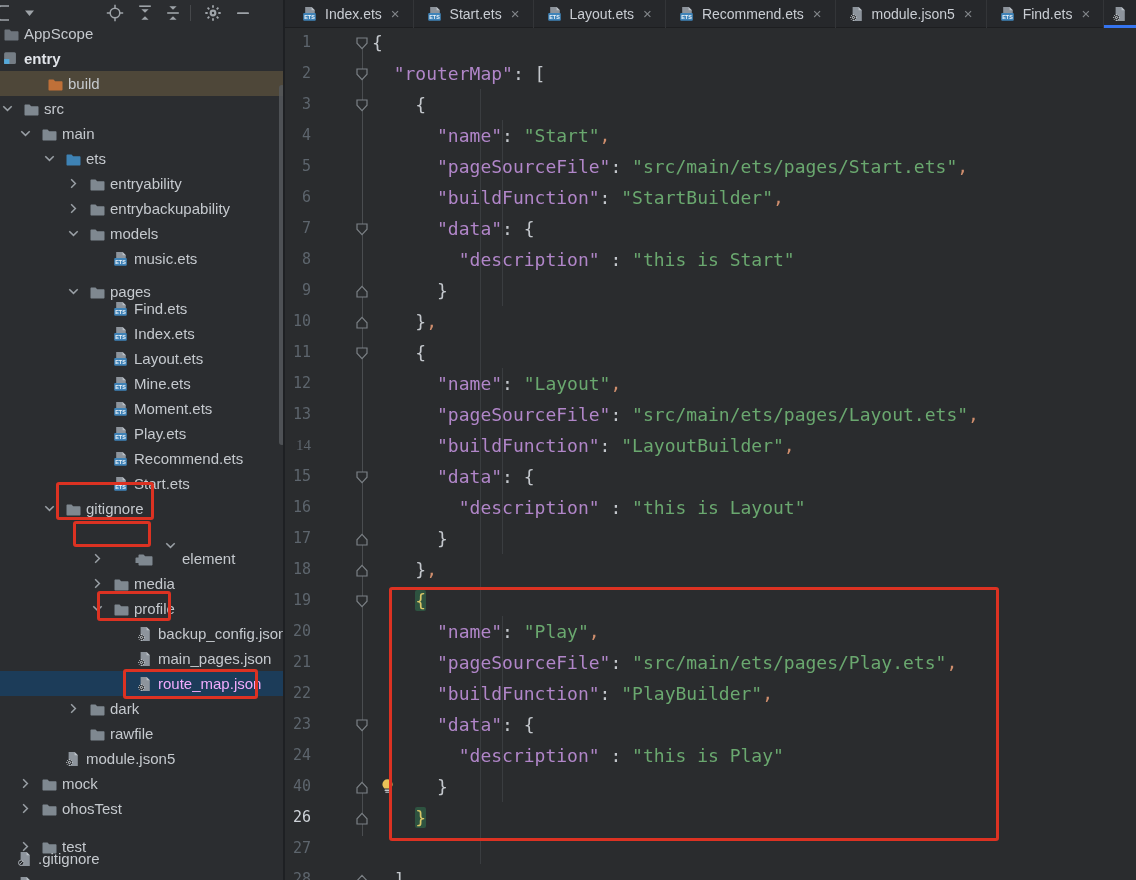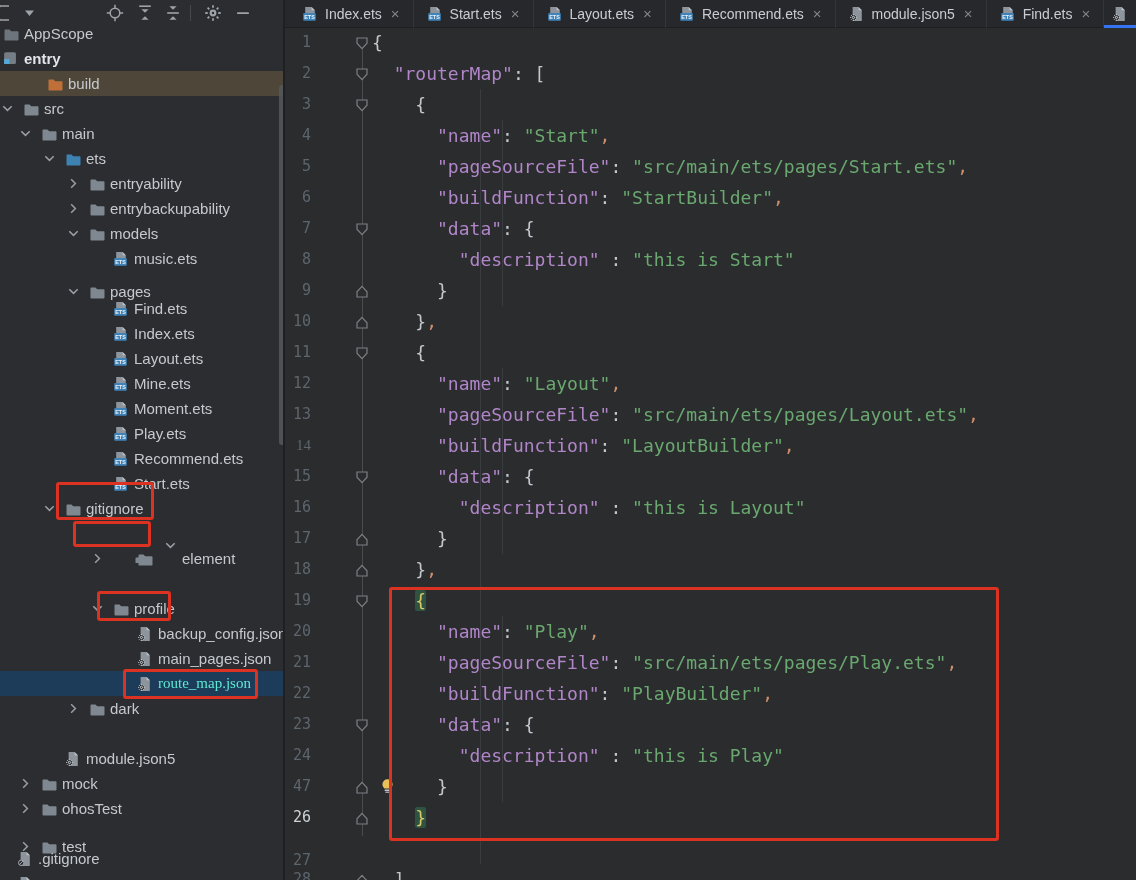--- a/index.html
+++ b/index.html
@@ -10,21 +10,21 @@
     --tree_text:#c5c9ce; --tab_text:#c9cdd3; --icon_gray:#9ea3a8;
     --fold_line:#4a4d50; --guide:#3a3d40; --scrollbar:#55585c;
   }
   html,body{margin:0;padding:0;background:#202224;}
   #app{position:relative;width:1136px;height:880px;overflow:hidden;background:var(--editor_bg);
        font-family:"Liberation Sans",sans-serif; -webkit-font-smoothing:antialiased;}
   
   #tree{position:absolute;left:0;top:0;width:283px;height:880px;background:var(--panel_bg);overflow:hidden;}
   .trow{position:absolute;left:0;width:283px;height:25px;display:flex;align-items:center;
         color:var(--tree_text);font-size:15px;cursor:default;overflow:hidden;}
-  .trow.selected{background:var(--sel_bg);color:#5eead4;font-family:Liberation Serif, serif;}
+  .trow.selected{background:var(--sel_bg);color:#f0abfc;}
   .trow.build{background:var(--build_bg);}
   .trow .chev{width:15px;height:15px;flex:0 0 15px;margin-right:7px;display:flex;align-items:center;justify-content:center;}
   .trow .ticn{width:17px;height:16px;flex:0 0 17px;display:flex;align-items:center;justify-content:center;}
   .trow .tlbl{margin-left:5px;white-space:nowrap;}
   .trow.bold .tlbl{font-weight:bold;color:#e1e4e9;}
   #tree-toolbar{position:absolute;left:0;top:0;width:283px;height:26px;background:var(--panel_bg);z-index:6;overflow:hidden;}
   #tree-toolbar .hicon{position:absolute;top:4px;width:18px;height:18px;display:flex;align-items:center;justify-content:center;}
   #tree-toolbar .hsep{position:absolute;top:5px;width:1px;height:16px;background:#46484b;}
   #tree-scrollthumb{position:absolute;left:279px;top:85px;width:6px;height:360px;border-radius:3px;background:var(--scrollbar);opacity:.85;z-index:7;}
   #divider{position:absolute;left:283px;top:0;width:2px;height:880px;background:var(--divider);z-index:8;}
@@ -308,20 +308,33 @@
             <path d="M5.5 3.5l4.5 4.5-4.5 4.5" fill="none" stroke="#9aa0a6" stroke-width="1.6"></path>
           </svg>
         </span>
         <span class="ticn">
           <svg xmlns="http://www.w3.org/2000/svg" width="16" height="16" viewBox="0 0 16 16">
             <path d="M1.5 4.4c0-.6.4-1 1-1h4l1.7 1.8h6.3c.6 0 1 .4 1 1v7.2c0 .6-.4 1-1 1h-12c-.6 0-1-.4-1-1z" fill="#7f8890"></path>
           </svg>
         </span>
         <span class="tlbl">element</span>
       </div>
+      <div class="trow" style="top: 571px;">
+        <span class="chev" style="margin-left: 90px;">
+          <svg xmlns="http://www.w3.org/2000/svg" width="15" height="15" viewBox="0 0 16 16">
+            <path d="M5.5 3.5l4.5 4.5-4.5 4.5" fill="none" stroke="#9aa0a6" stroke-width="1.6"></path>
+          </svg>
+        </span>
+        <span class="ticn">
+          <svg xmlns="http://www.w3.org/2000/svg" width="16" height="16" viewBox="0 0 16 16">
+            <path d="M1.5 4.4c0-.6.4-1 1-1h4l1.7 1.8h6.3c.6 0 1 .4 1 1v7.2c0 .6-.4 1-1 1h-12c-.6 0-1-.4-1-1z" fill="#7f8890"></path>
+          </svg>
+        </span>
+        <span class="tlbl">media</span>
+      </div>
       <div class="trow" style="top: 596px;">
         <span class="chev" style="margin-left: 90px;">
           <svg xmlns="http://www.w3.org/2000/svg" width="15" height="15" viewBox="0 0 16 16">
             <path d="M3.5 5.5l4.5 4.5 4.5-4.5" fill="none" stroke="#9aa0a6" stroke-width="1.6"></path>
           </svg>
         </span>
         <span class="ticn">
           <svg xmlns="http://www.w3.org/2000/svg" width="16" height="16" viewBox="0 0 16 16">
             <path d="M1.5 4.4c0-.6.4-1 1-1h4l1.7 1.8h6.3c.6 0 1 .4 1 1v7.2c0 .6-.4 1-1 1h-12c-.6 0-1-.4-1-1z" fill="#7f8890"></path>
           </svg>
@@ -375,20 +388,28 @@
           <svg xmlns="http://www.w3.org/2000/svg" width="15" height="15" viewBox="0 0 16 16">
             <path d="M5.5 3.5l4.5 4.5-4.5 4.5" fill="none" stroke="#9aa0a6" stroke-width="1.6"></path>
           </svg>
         </span>
         <span class="ticn">
           <svg xmlns="http://www.w3.org/2000/svg" width="16" height="16" viewBox="0 0 16 16">
             <path d="M1.5 4.4c0-.6.4-1 1-1h4l1.7 1.8h6.3c.6 0 1 .4 1 1v7.2c0 .6-.4 1-1 1h-12c-.6 0-1-.4-1-1z" fill="#7f8890"></path>
           </svg>
         </span>
         <span class="tlbl">dark</span>
+      </div>
+      <div class="trow" style="top: 721px;">
+        <span class="ticn" style="margin-left: 88px;">
+          <svg xmlns="http://www.w3.org/2000/svg" width="16" height="16" viewBox="0 0 16 16">
+            <path d="M1.5 4.4c0-.6.4-1 1-1h4l1.7 1.8h6.3c.6 0 1 .4 1 1v7.2c0 .6-.4 1-1 1h-12c-.6 0-1-.4-1-1z" fill="#7f8890"></path>
+          </svg>
+        </span>
+        <span class="tlbl">rawfile</span>
       </div>
       <div class="trow" style="top: 746px;">
         <span class="ticn" style="margin-left: 64px;">
           <svg xmlns="http://www.w3.org/2000/svg" width="16" height="16" viewBox="0 0 16 16">
             <path d="M3.6 1h6l3.2 3.2V15H3.6z" fill="#8d949c"></path>
             <path d="M9.6 1l3.2 3.2H9.6z" fill="#bcc2c8"></path>
             <circle cx="4.4" cy="11.4" r="2.7" fill="#2b2d30"></circle>
             <g stroke="#d6dade" stroke-width=".9" fill="none">
               <circle cx="4.4" cy="11.4" r="1.1"></circle>
               <path d="M4.4 8.1v1M4.4 13.7v1M1.1 11.4h1M6.7 11.4h1M2.1 9.1l.8.8M5.9 12.9l.8.8M2.1 13.7l.8-.8M5.9 9.9l.8-.8"></path>
@@ -655,29 +676,29 @@
             <path d="M1 1h10v5.2L6 11.6 1 6.2z" fill="#2a2c2e" stroke="#7b8085" stroke-width="1.2"></path>
           </svg></span>
         <div class="lnum" style="top: 588px;">20</div>
         <div class="lnum" style="top: 619px;">21</div>
         <div class="lnum" style="top: 650px;">22</div>
         <div class="lnum" style="top: 681px;">23</div>
         <span class="fold" style="top: 690px;"><svg xmlns="http://www.w3.org/2000/svg" width="12" height="13" viewBox="0 0 12 13">
             <path d="M1 1h10v5.2L6 11.6 1 6.2z" fill="#2a2c2e" stroke="#7b8085" stroke-width="1.2"></path>
           </svg></span>
         <div class="lnum" style="top: 712px;">24</div>
-        <div class="lnum" style="top: 743px;">47</div>
+        <div class="lnum" style="top: 743px;">40</div>
         <span class="fold" style="top: 752px;"><svg xmlns="http://www.w3.org/2000/svg" width="12" height="13" viewBox="0 0 12 13">
             <path d="M6 1.4L11 6.8V12H1V6.8z" fill="#2a2c2e" stroke="#7b8085" stroke-width="1.2"></path>
           </svg></span>
         <div class="lnum cur" style="top: 774px;">26</div>
         <span class="fold" style="top: 783px;"><svg xmlns="http://www.w3.org/2000/svg" width="12" height="13" viewBox="0 0 12 13">
             <path d="M6 1.4L11 6.8V12H1V6.8z" fill="#2a2c2e" stroke="#7b8085" stroke-width="1.2"></path>
           </svg></span>
-        <div class="lnum" style="top: 805px; margin-top: 12px;">27</div>
+        <div class="lnum" style="top: 805px;">27</div>
         <div class="lnum" style="top: 836px;">28</div>
         <span class="fold" style="top: 845px;"><svg xmlns="http://www.w3.org/2000/svg" width="12" height="13" viewBox="0 0 12 13">
             <path d="M6 1.4L11 6.8V12H1V6.8z" fill="#2a2c2e" stroke="#7b8085" stroke-width="1.2"></path>
           </svg></span>
       </div>
     <div id="code">
         <div class="guide" style="left: 108px; top: 61px; height: 775px;"></div>
         <div class="guide" style="left: 130px; top: 92px; height: 186px;"></div>
         <div class="guide" style="left: 130px; top: 340px; height: 186px;"></div>
         <div class="guide" style="left: 130px; top: 588px; height: 186px;"></div>

